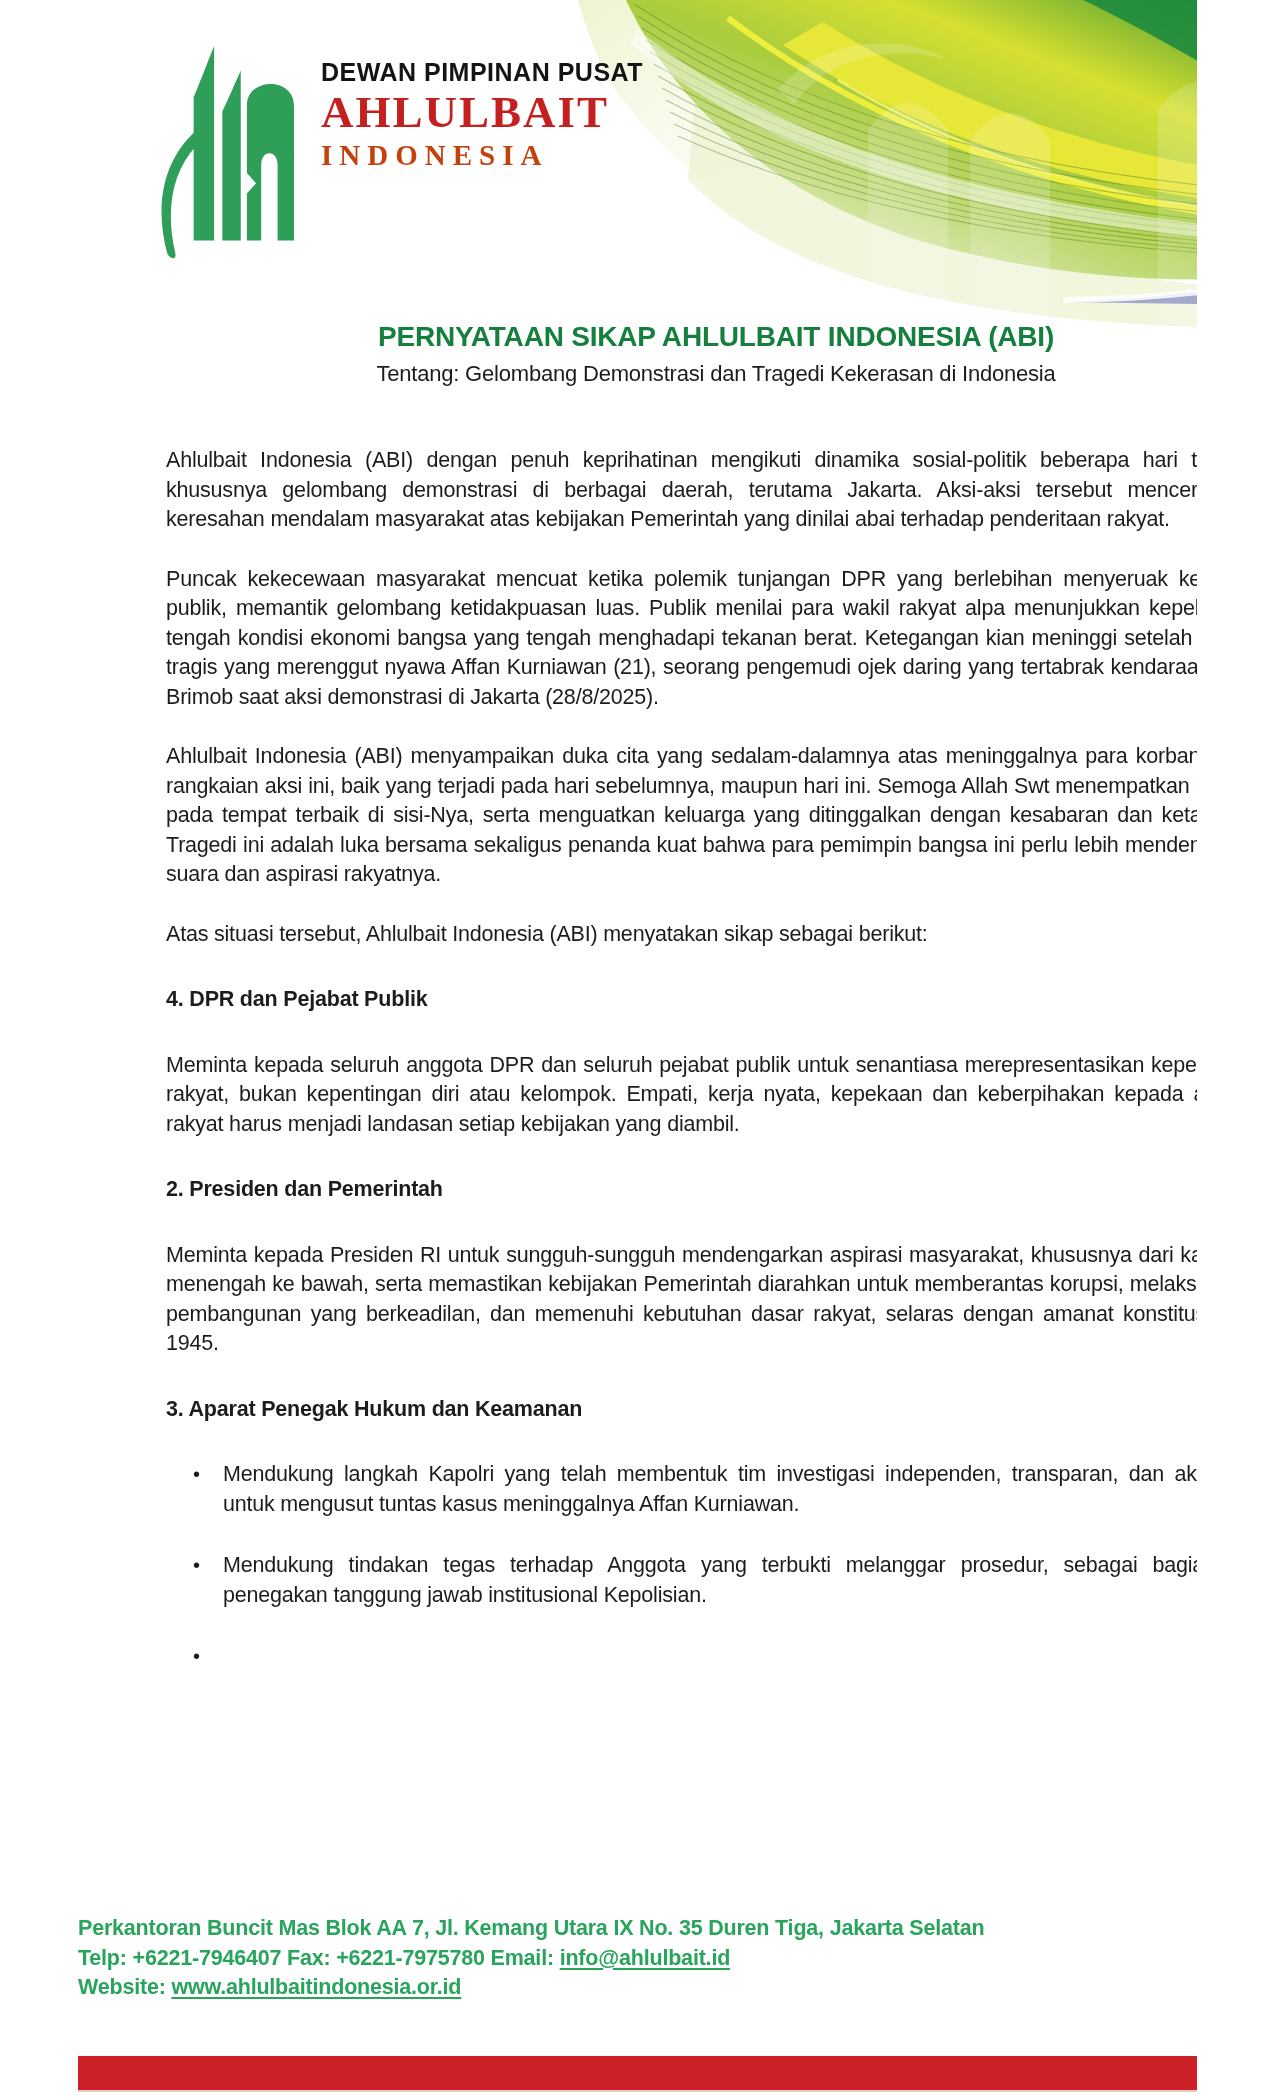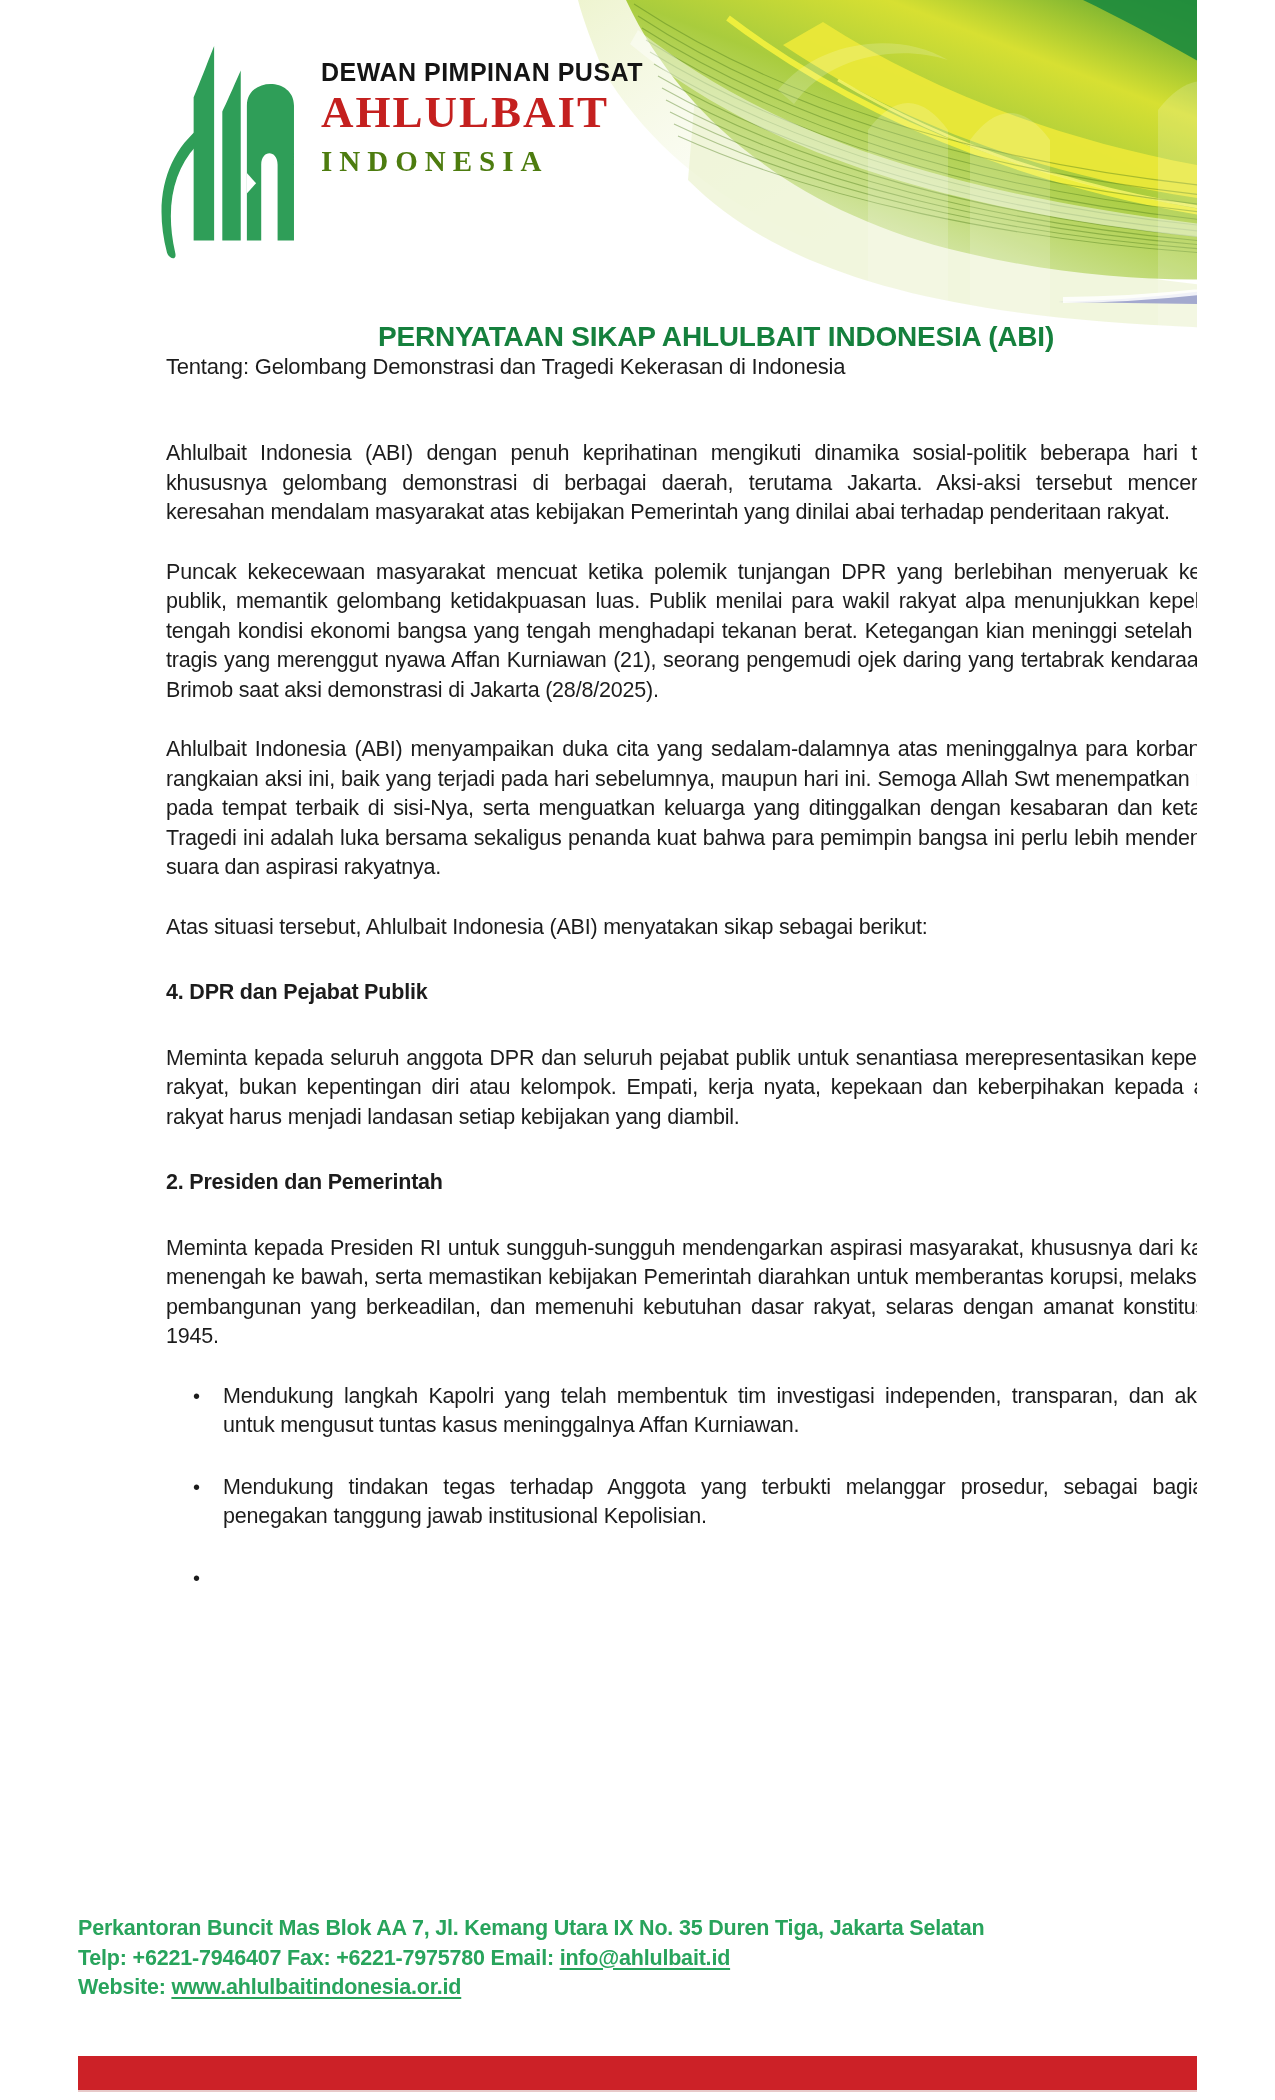--- a/index.html
+++ b/index.html
@@ -14,31 +14,31 @@
   .logo-box { position:absolute; left:55px; top:44px; width:195px; height:215px; }
   .head-text { position:absolute; left:243px; top:58px; }
   .dept {
     font-size:25px; font-weight:bold; color:#141414; letter-spacing:.5px;
   }
   .orgname {
     font-family:"Liberation Serif", serif; font-weight:bold; font-size:45px;
     color:#c4201f; letter-spacing:2px; line-height:1.06; margin-top:2px;
   }
   .orgcountry {
-    font-family:"Liberation Serif", serif; font-size:29px; color:#4d7c0f;
-    letter-spacing:7px; font-weight:600; margin-top:8px;
+    font-family:"Liberation Serif", serif; font-size:29px; color:#c2410c;
+    letter-spacing:7px; font-weight:600; margin-top:2px;
   }
   
   .doc {
     position:absolute; left:88px; top:322px; width:1100px;
     font-size:21.5px; line-height:29.5px; color:#1c1c1c;
     letter-spacing:-0.2px;
   }
   .doc-title { font-size:28px; font-weight:bold; text-align:center; color:#15803d; }
-  .doc-subtitle { font-size:22px; margin-bottom:58px; }
+  .doc-subtitle { font-size:22px; text-align:center; margin-top:7px; margin-bottom:58px; }
   .doc p.body-par { text-align:justify; margin-bottom:30px; }
   .sec-head { font-size:21.5px; font-weight:bold; margin:36px 0; }
   ul.points { list-style:none; margin-top:28px; }
   ul.points li {
     position:relative; padding-left:57px; margin-bottom:32px; text-align:justify;
   }
   ul.points li .blt {
     position:absolute; left:27px; top:0; font-size:20px;
   }
   
@@ -145,20 +145,21 @@
     <p class="body-par">Puncak kekecewaan masyarakat mencuat ketika polemik tunjangan DPR yang berlebihan menyeruak ke ruang publik, memantik gelombang ketidakpuasan luas. Publik menilai para wakil rakyat alpa menunjukkan kepekaan di tengah kondisi ekonomi bangsa yang tengah menghadapi tekanan berat. Ketegangan kian meninggi setelah insiden tragis yang merenggut nyawa Affan Kurniawan (21), seorang pengemudi ojek daring yang tertabrak kendaraan taktis Brimob saat aksi demonstrasi di Jakarta (28/8/2025).</p>
     <p class="body-par">Ahlulbait Indonesia (ABI) menyampaikan duka cita yang sedalam-dalamnya atas meninggalnya para korban dalam rangkaian aksi ini, baik yang terjadi pada hari sebelumnya, maupun hari ini. Semoga Allah Swt menempatkan mereka pada tempat terbaik di sisi-Nya, serta menguatkan keluarga yang ditinggalkan dengan kesabaran dan ketabahan. Tragedi ini adalah luka bersama sekaligus penanda kuat bahwa para pemimpin bangsa ini perlu lebih mendengarkan suara dan aspirasi rakyatnya.</p>
     <p class="body-par">Atas situasi tersebut, Ahlulbait Indonesia (ABI) menyatakan sikap sebagai berikut:</p>
 
     <h2 class="sec-head">4. DPR dan Pejabat Publik</h2>
     <p class="body-par">Meminta kepada seluruh anggota DPR dan seluruh pejabat publik untuk senantiasa merepresentasikan kepentingan rakyat, bukan kepentingan diri atau kelompok. Empati, kerja nyata, kepekaan dan keberpihakan kepada aspirasi rakyat harus menjadi landasan setiap kebijakan yang diambil.</p>
 
     <h2 class="sec-head">2. Presiden dan Pemerintah</h2>
     <p class="body-par">Meminta kepada Presiden RI untuk sungguh-sungguh mendengarkan aspirasi masyarakat, khususnya dari kalangan menengah ke bawah, serta memastikan kebijakan Pemerintah diarahkan untuk memberantas korupsi, melaksanakan pembangunan yang berkeadilan, dan memenuhi kebutuhan dasar rakyat, selaras dengan amanat konstitusi UUD 1945.</p>
 
+    <h2 class="sec-head">3. Aparat Penegak Hukum dan Keamanan</h2>
 
     <ul class="points">
       <li>
         <span class="blt">•</span>
         <span>Mendukung langkah Kapolri yang telah membentuk tim investigasi independen, transparan, dan akuntabel untuk mengusut tuntas kasus meninggalnya Affan Kurniawan.</span>
       </li>
       <li>
         <span class="blt">•</span>
         <span>Mendukung tindakan tegas terhadap Anggota yang terbukti melanggar prosedur, sebagai bagian dari penegakan tanggung jawab institusional Kepolisian.</span>
       </li>

